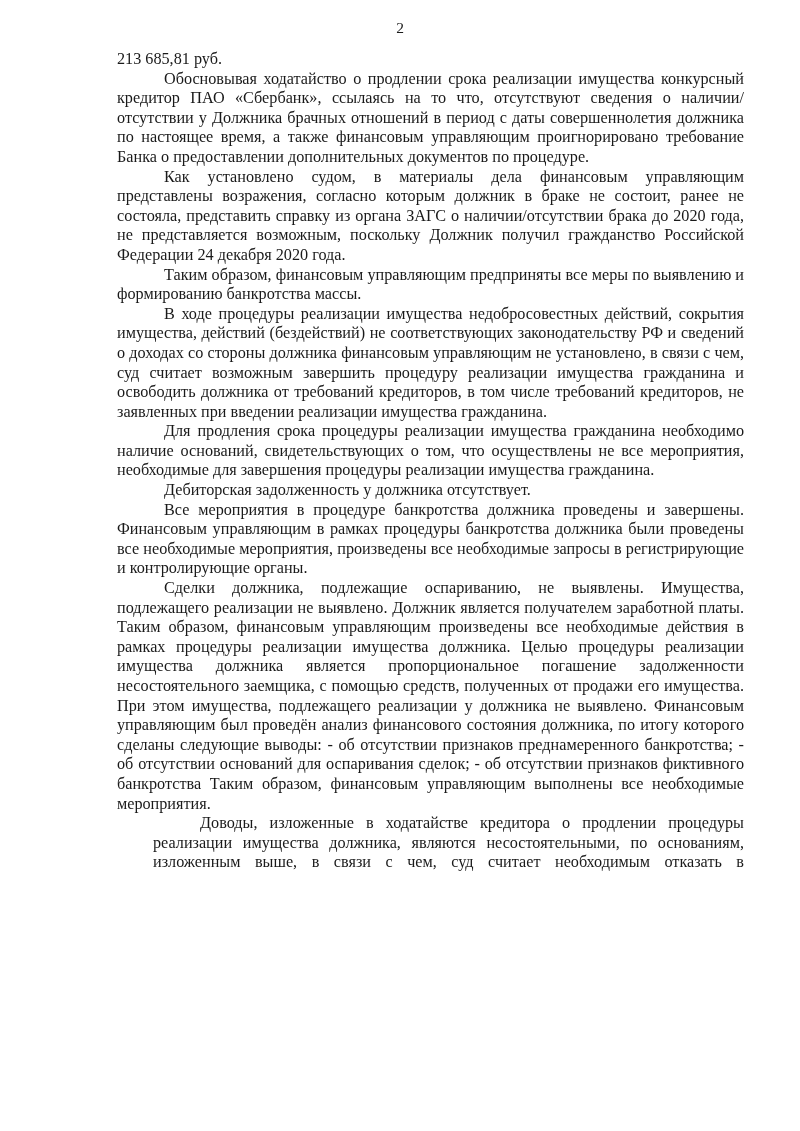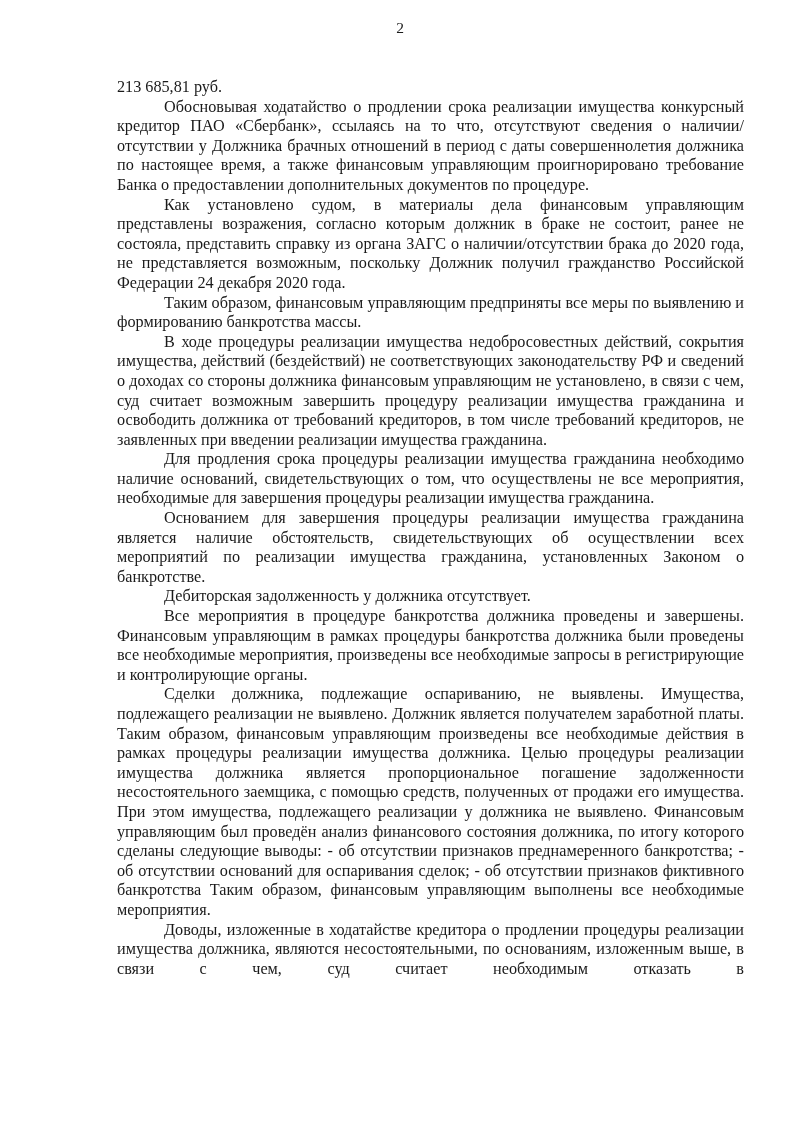--- a/index.html
+++ b/index.html
@@ -33,36 +33,35 @@
       line-height: 19.6px;
     }
     .para {
       margin: 0;
       text-align: justify;
       text-indent: 47px;
       hyphens: none;
     }
     .para.no-indent {
       text-indent: 0;
-      margin-top: 28px;
     }
     .para.last-open {
       text-align-last: justify;
+      margin-left: 36px;
     }
   </style>
 </head>
 <body>
 
 <div class="page-number">2</div>
 
 <div class="content">
   <p class="para no-indent">213 685,81 руб.</p>
   <p class="para">Обосновывая ходатайство о продлении срока реализации имущества конкурсный кредитор ПАО «Сбербанк», ссылаясь на то что, отсутствуют сведения о наличии/отсутствии у Должника брачных отношений в период с даты совершеннолетия должника по настоящее время, а также финансовым управляющим проигнорировано требование Банка о предоставлении дополнительных документов по процедуре.</p>
   <p class="para">Как установлено судом, в материалы дела финансовым управляющим представлены возражения, согласно которым должник в браке не состоит, ранее не состояла, представить справку из органа ЗАГС о наличии/отсутствии брака до 2020 года, не представляется возможным, поскольку Должник получил гражданство Российской Федерации 24 декабря 2020 года.</p>
   <p class="para">Таким образом, финансовым управляющим предприняты все меры по выявлению и формированию банкротства массы.</p>
   <p class="para">В ходе процедуры реализации имущества недобросовестных действий, сокрытия имущества, действий (бездействий) не соответствующих законодательству РФ и сведений о доходах со стороны должника финансовым управляющим не установлено, в связи с чем, суд считает возможным завершить процедуру реализации имущества гражданина и освободить должника от требований кредиторов, в том числе требований кредиторов, не заявленных при введении реализации имущества гражданина.</p>
   <p class="para">Для продления срока процедуры реализации имущества гражданина необходимо наличие оснований, свидетельствующих о том, что осуществлены не все мероприятия, необходимые для завершения процедуры реализации имущества гражданина.</p>
-  <p class="para">Основанием для завершения процедуры реализации имущества гражданина является наличие обстоятельств, свидетельствующих об осуществлении всех мероприятий по реализации имущества гражданина, установленных Законом о банкротстве.</p>
   <p class="para">Дебиторская задолженность у должника отсутствует.</p>
   <p class="para">Все мероприятия в процедуре банкротства должника проведены и завершены. Финансовым управляющим в рамках процедуры банкротства должника были проведены все необходимые мероприятия, произведены все необходимые запросы в регистрирующие и контролирующие органы.</p>
   <p class="para">Сделки должника, подлежащие оспариванию, не выявлены. Имущества, подлежащего реализации не выявлено. Должник является получателем заработной платы. Таким образом, финансовым управляющим произведены все необходимые действия в рамках процедуры реализации имущества должника. Целью процедуры реализации имущества должника является пропорциональное погашение задолженности несостоятельного заемщика, с помощью средств, полученных от продажи его имущества. При этом имущества, подлежащего реализации у должника не выявлено. Финансовым управляющим был проведён анализ финансового состояния должника, по итогу которого сделаны следующие выводы: - об отсутствии признаков преднамеренного банкротства; - об отсутствии оснований для оспаривания сделок; - об отсутствии признаков фиктивного банкротства Таким образом, финансовым управляющим выполнены все необходимые мероприятия.</p>
   <p class="para last-open">Доводы, изложенные в ходатайстве кредитора о продлении процедуры реализации имущества должника, являются несостоятельными, по основаниям, изложенным выше, в связи с чем, суд считает необходимым отказать в</p>
 </div>
 
 </body></html>

